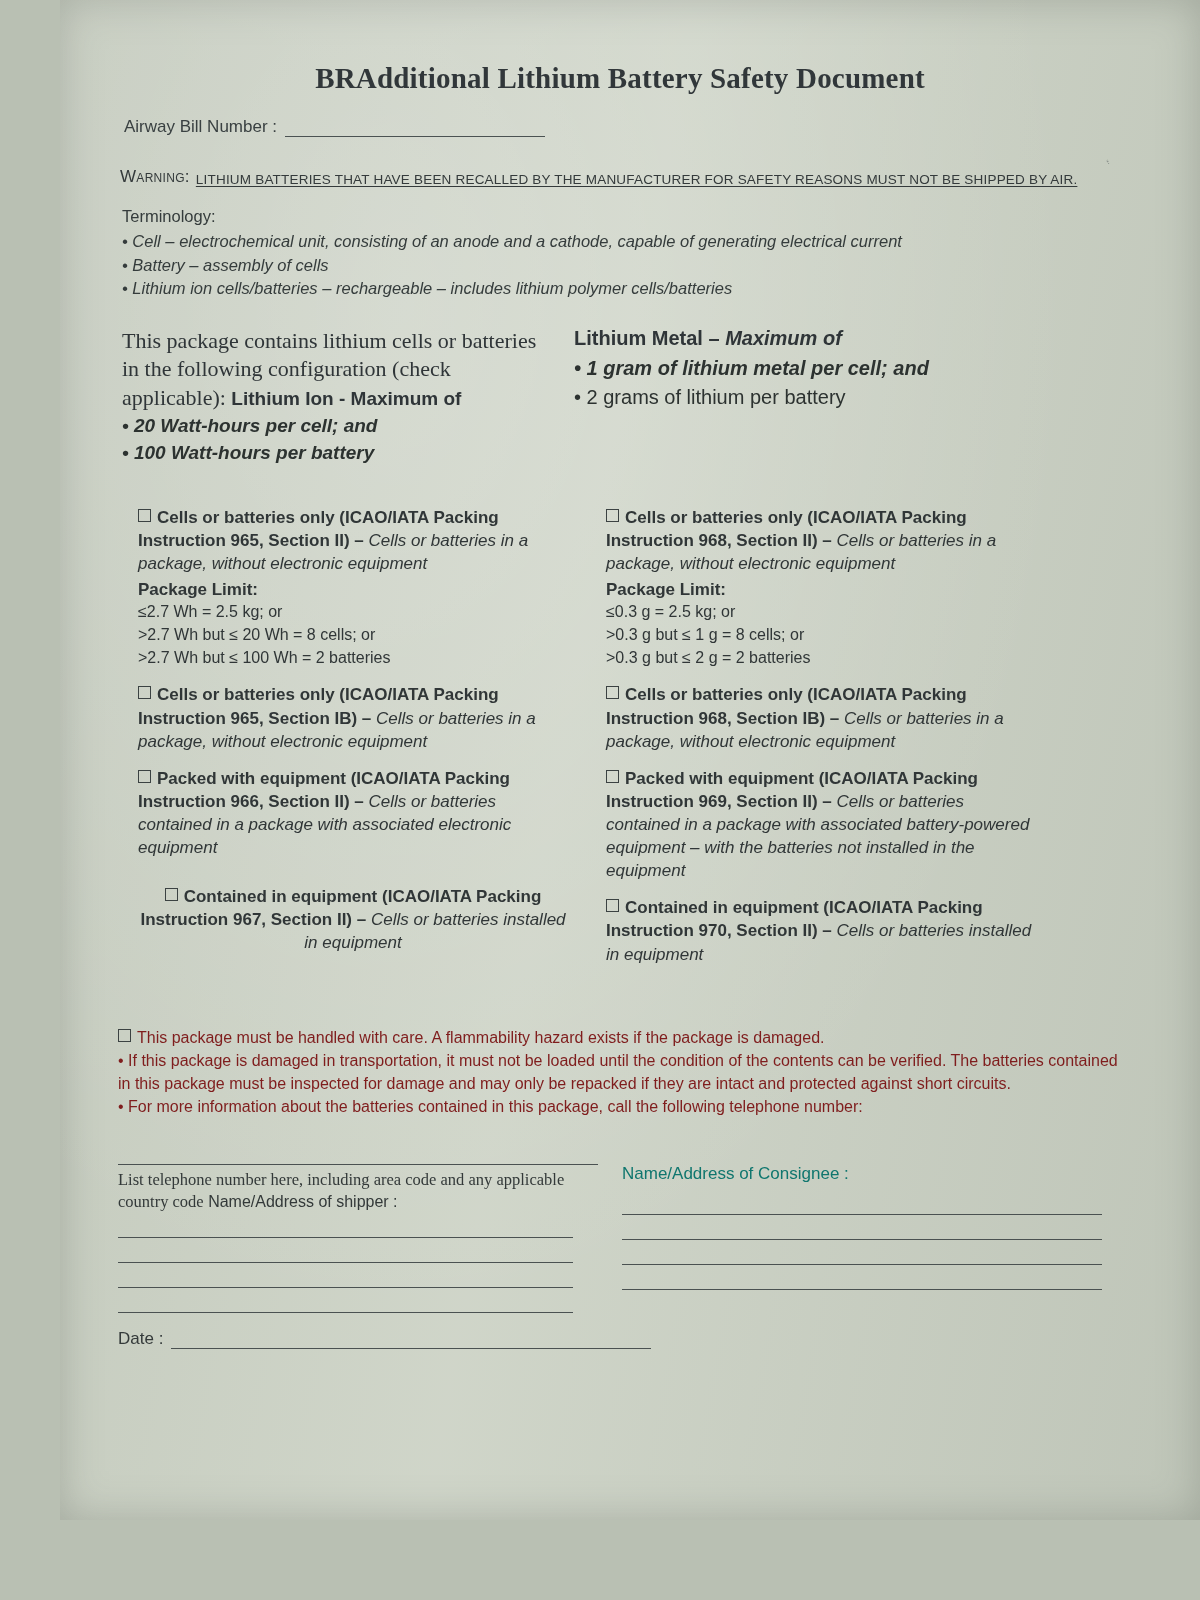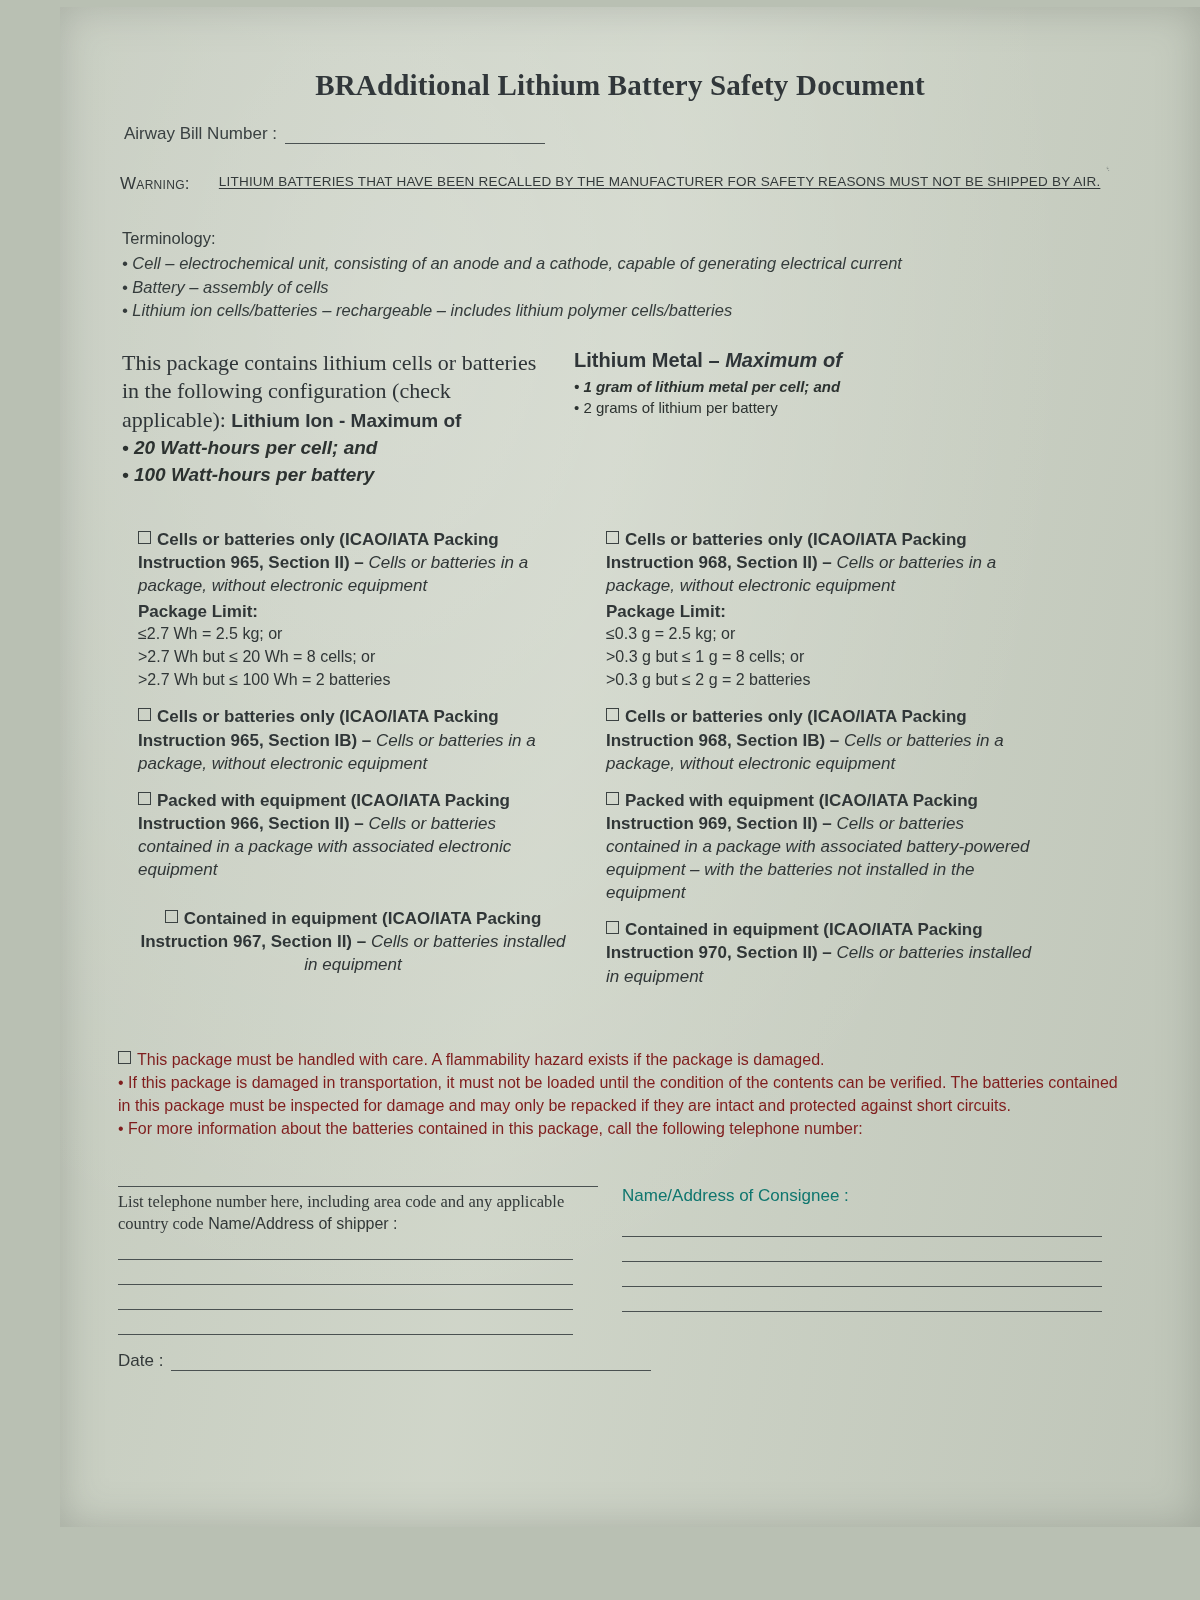--- a/index.html
+++ b/index.html
@@ -9,21 +9,21 @@
   body {
     width: 1200px;
     height: 1600px;
     background: #b9c0b3;
     font-family: "Liberation Sans", sans-serif;
     overflow: hidden;
   }
   .page {
     position: absolute;
     left: 60px;
-    top: 7px;
+    top: 0px;
     width: 1140px;
     height: 1520px;
     background: #cdd3c6;
     box-shadow: 0 0 40px rgba(90,95,85,0.35) inset;
   }
   .paper-shade {
     position: absolute;
     inset: 0;
     background:
       radial-gradient(ellipse at 30% 20%, rgba(255,255,255,0.22), rgba(255,255,255,0) 60%),
@@ -58,24 +58,23 @@
   .awb-label { white-space: nowrap; }
   .awb-line {
     width: 260px;
     border-bottom: 1.6px solid #4b5252;
     height: 15px;
     margin-left: 8px;
   }
 
   .warning-row {
     display: flex;
-    align-items: flex-start;
-    margin: 0 0 33px 30px;
+    align-items: flex-end;
+    margin: 0 0 18px 30px;
     font-size: 15px;
-    gap: 23px;
   }
   .warning-word {
     font-variant: small-caps;
     font-size: 17px;
     letter-spacing: 0.3px;
     margin-right: 6px;
     color: #343a3b;
   }
   .warning-text {
     font-size: 13.5px;
@@ -120,21 +119,21 @@
     line-height: 1.3;
     margin-top: 2px;
   }
   .intro-right-head {
     font-size: 20px;
     font-weight: bold;
     color: #2f3538;
   }
   .intro-right-head .it { font-style: italic; }
   .intro-right-list {
-    font-size: 15px;
+    font-size: 20px;
     line-height: 1.45;
     margin-top: 4px;
   }
   .intro-right-list .b { font-weight: bold; font-style: italic; }
 
   .options {
     display: flex;
     margin: 40px 0 0 32px;
     gap: 22px;
   }

